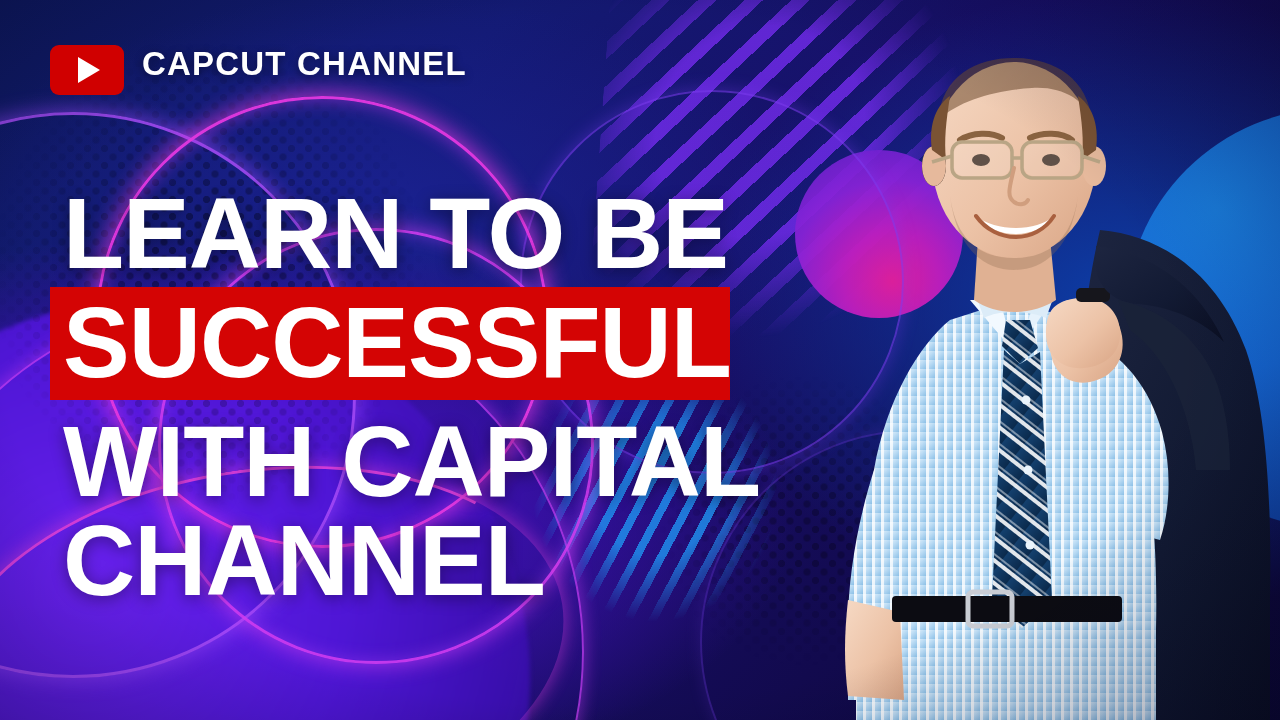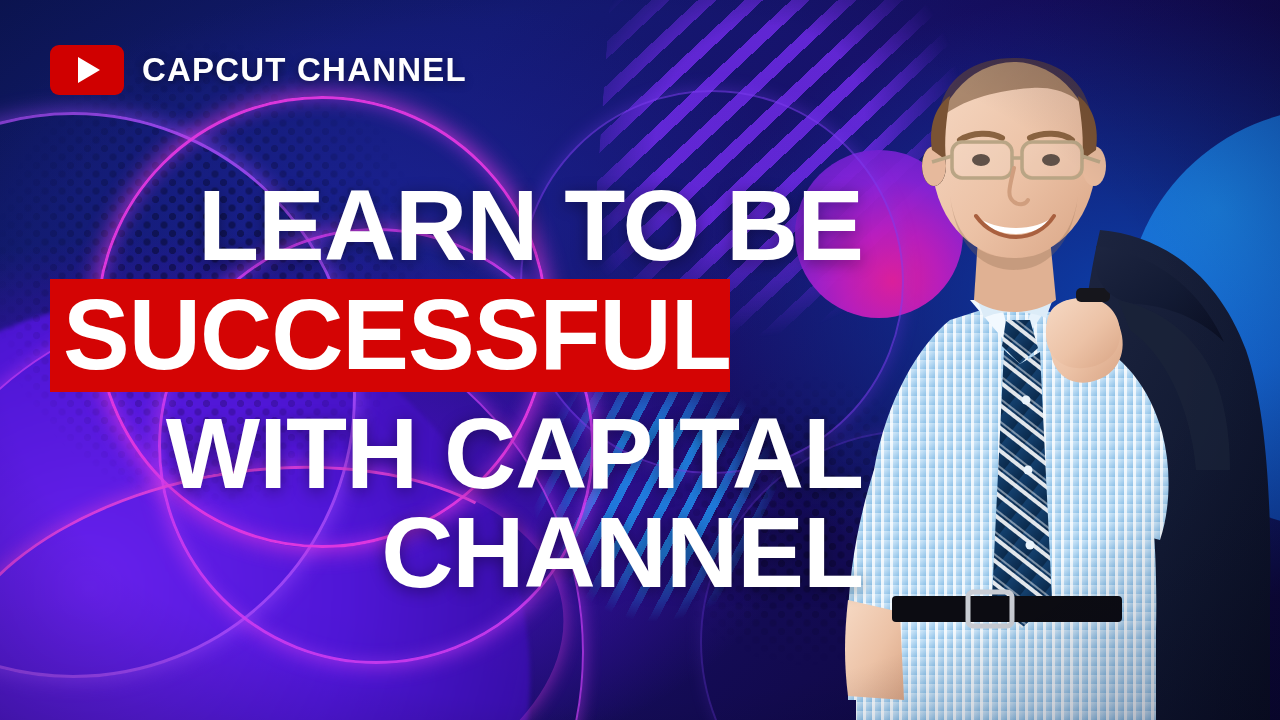--- a/index.html
+++ b/index.html
@@ -196,21 +196,20 @@
     background: radial-gradient(ellipse 88% 92% at 46% 50%, rgba(0,0,0,0) 52%, rgba(3,2,26,0.55) 100%);
     pointer-events: none;
   }
 
   
   .header-row {
     position: absolute;
     left: 50px;
     top: 45px;
     display: flex;
-    align-items: center;
     gap: 18px;
   }
   .yt-badge {
     width: 74px;
     height: 50px;
     border-radius: 9px;
     background: #d00000;
     display: flex;
     align-items: center;
     justify-content: center;
@@ -228,23 +227,22 @@
     font-weight: 700;
     letter-spacing: 1.2px;
     white-space: nowrap;
     text-shadow: 0 2px 10px rgba(0,0,0,0.45);
   }
 
   
   .headline {
     position: absolute;
     left: 63px;
-    top: 176px;
+    top: 184px;
     width: 800px;
-    text-align: right;
   }
   .hl-line {
     color: #ffffff;
     font-size: 100px;
     line-height: 0.99;
     font-weight: 700;
     letter-spacing: -1px;
     white-space: nowrap;
     text-shadow: 0 3px 16px rgba(0,0,0,0.40);
   }

